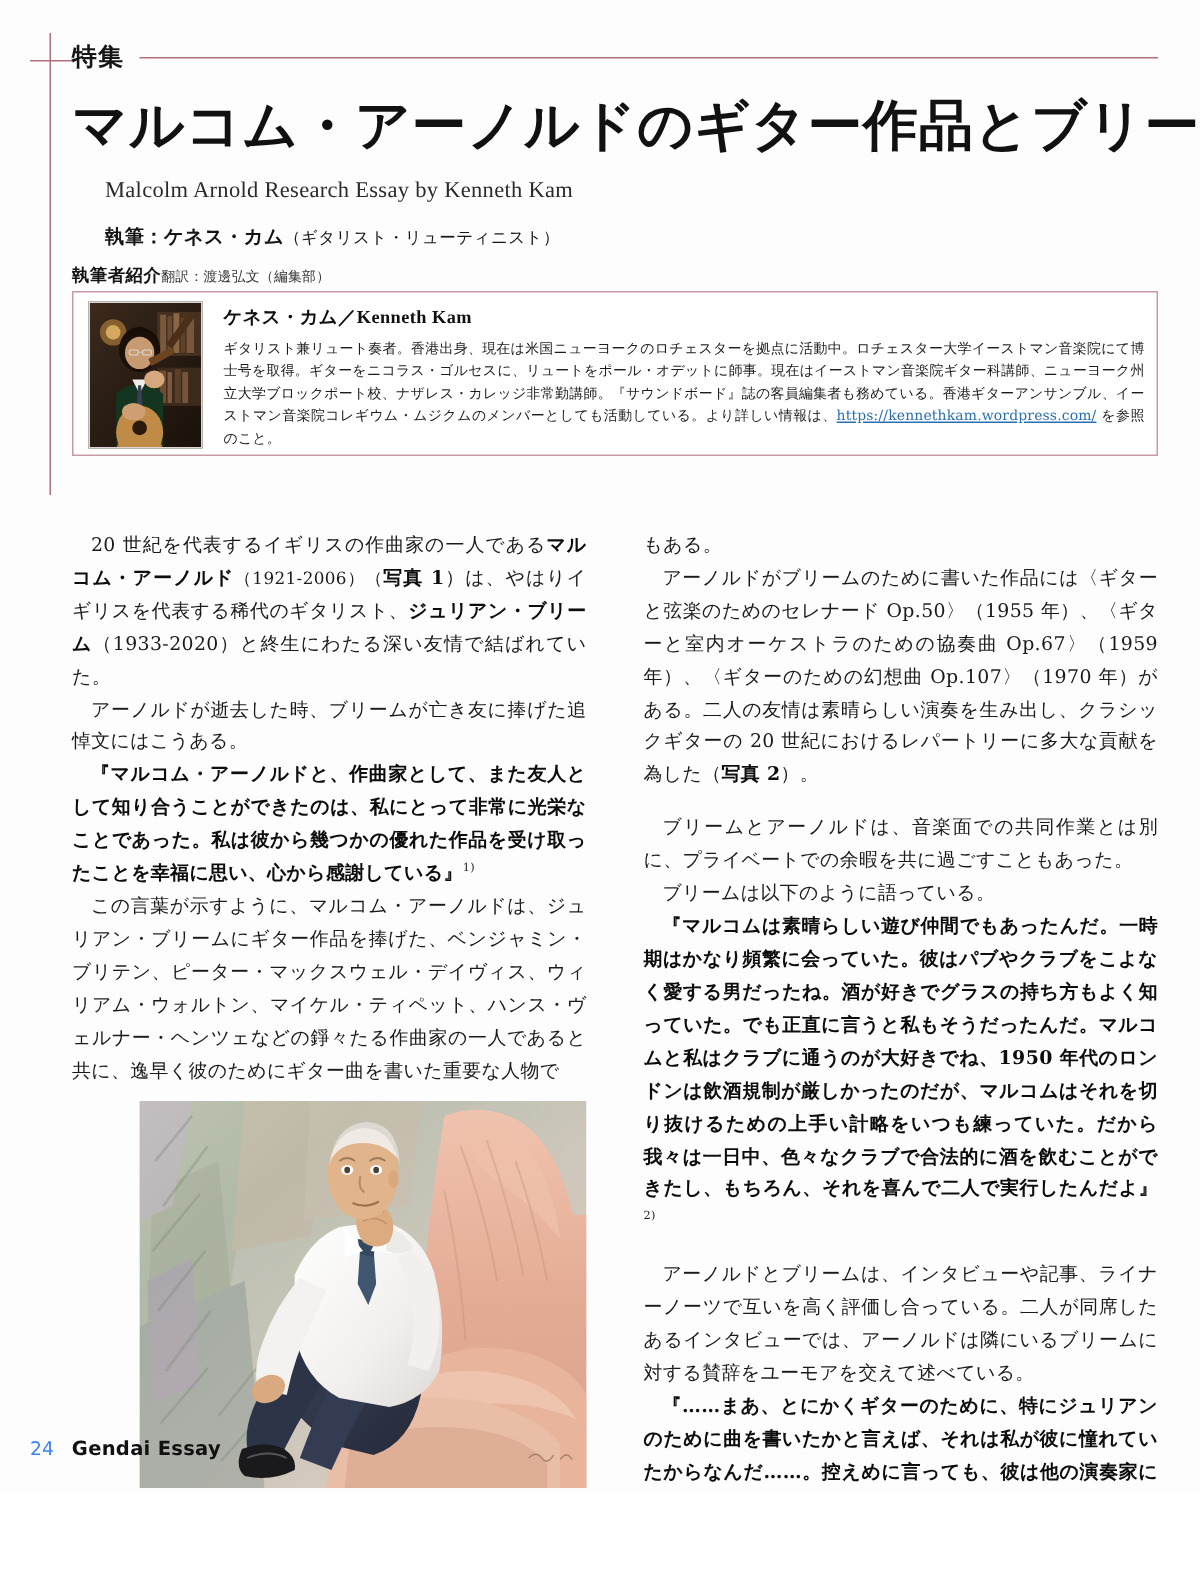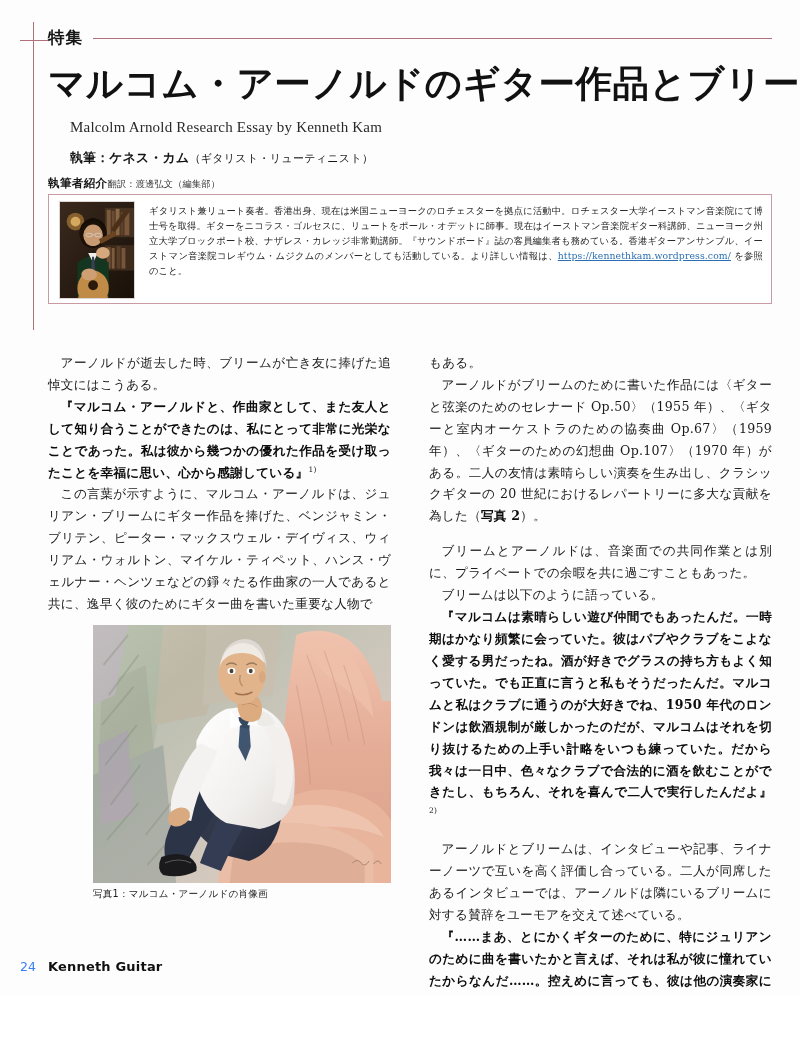--- a/index.html
+++ b/index.html
@@ -328,31 +328,35 @@
         <ellipse cx="34" cy="88" rx="16" ry="18" fill="#c08a47"></ellipse>
         <ellipse cx="34" cy="85" rx="5" ry="5" fill="#2a1a0c"></ellipse>
         <path d="M40 38 L56 30 L58 34 L42 43 Z" fill="#6b4422"></path>
 
         <ellipse cx="44" cy="52" rx="7" ry="6" fill="#d6a87d"></ellipse>
         <ellipse cx="30" cy="74" rx="8" ry="6" fill="#cf9f74"></ellipse>
       </svg>
     </div>
 
     <div class="profile-text">
+      <div class="profile-name">
+        <span>ケネス・カム／</span><span class="en">Kenneth Kam</span>
+      </div>
       <div class="profile-bio">
         <span>ギタリスト兼リュート奏者。香港出身、現在は米国ニューヨークのロチェスターを拠点に活動中。ロチェスター大学イーストマン音楽院にて博士号を取得。ギターをニコラス・ゴルセスに、リュートをポール・オデットに師事。現在はイーストマン音楽院ギター科講師、ニューヨーク州立大学ブロックポート校、ナザレス・カレッジ非常勤講師。『サウンドボード』誌の客員編集者も務めている。香港ギターアンサンブル、イーストマン音楽院コレギウム・ムジクムのメンバーとしても活動している。より詳しい情報は、</span><a href="#">https://kennethkam.wordpress.com/</a><span> を参照のこと。</span>
       </div>
     </div>
   </div>
 
   <div class="columns">
 
     <div class="col">
 
 
+      <p class="para indent"><span>20 世紀を代表するイギリスの作曲家の一人である</span><b>マルコム・アーノルド</b><span class="small">（1921-2006）（</span><b>写真 1</b><span>）は、やはりイギリスを代表する稀代のギタリスト、</span><b>ジュリアン・ブリーム</b><span>（1933-2020）と終生にわたる深い友情で結ばれていた。</span></p>
 
       <p class="para indent">アーノルドが逝去した時、ブリームが亡き友に捧げた追悼文にはこうある。</p>
 
       <p class="para indent"><b>『マルコム・アーノルドと、作曲家として、また友人として知り合うことができたのは、私にとって非常に光栄なことであった。私は彼から幾つかの優れた作品を受け取ったことを幸福に思い、心から感謝している』</b><sup>1)</sup></p>
 
       <p class="para indent">この言葉が示すように、マルコム・アーノルドは、ジュリアン・ブリームにギター作品を捧げた、ベンジャミン・ブリテン、ピーター・マックスウェル・デイヴィス、ウィリアム・ウォルトン、マイケル・ティペット、ハンス・ヴェルナー・ヘンツェなどの錚々たる作曲家の一人であると共に、逸早く彼のためにギター曲を書いた重要な人物で</p>
 
       <div class="figure">
         <svg class="figure-img" viewBox="0 0 340 258" preserveAspectRatio="none" aria-hidden="true">
           <defs>
@@ -471,16 +475,16 @@
       <p class="para indent"><b>『マルコムは素晴らしい遊び仲間でもあったんだ。一時期はかなり頻繁に会っていた。彼はパブやクラブをこよなく愛する男だったね。酒が好きでグラスの持ち方もよく知っていた。でも正直に言うと私もそうだったんだ。マルコムと私はクラブに通うのが大好きでね、1950 年代のロンドンは飲酒規制が厳しかったのだが、マルコムはそれを切り抜けるための上手い計略をいつも練っていた。だから我々は一日中、色々なクラブで合法的に酒を飲むことができたし、もちろん、それを喜んで二人で実行したんだよ』</b><sup>2)</sup></p>
 
       <p class="para indent gap">アーノルドとブリームは、インタビューや記事、ライナーノーツで互いを高く評価し合っている。二人が同席したあるインタビューでは、アーノルドは隣にいるブリームに対する賛辞をユーモアを交えて述べている。</p>
 
       <p class="para indent"><b>『……まあ、とにかくギターのために、特にジュリアンのために曲を書いたかと言えば、それは私が彼に憧れていたからなんだ……。控えめに言っても、彼は他の演奏家に比べると飛び抜けた才能の持ち主だ。でも、それを彼に知られるのは嫌だったんだ。なぜって、彼はかなりの自惚れ屋だからね。頼むからジュリアンには、このことは内緒に</b></p>
     </div>
   </div>
 
   <div class="footer">
     <span class="folio">24</span>
-    <span class="magazine">Kenneth Guitar</span>
+    <span class="magazine">Gendai Essay</span>
   </div>
 
 </div>
 
 </body></html>

